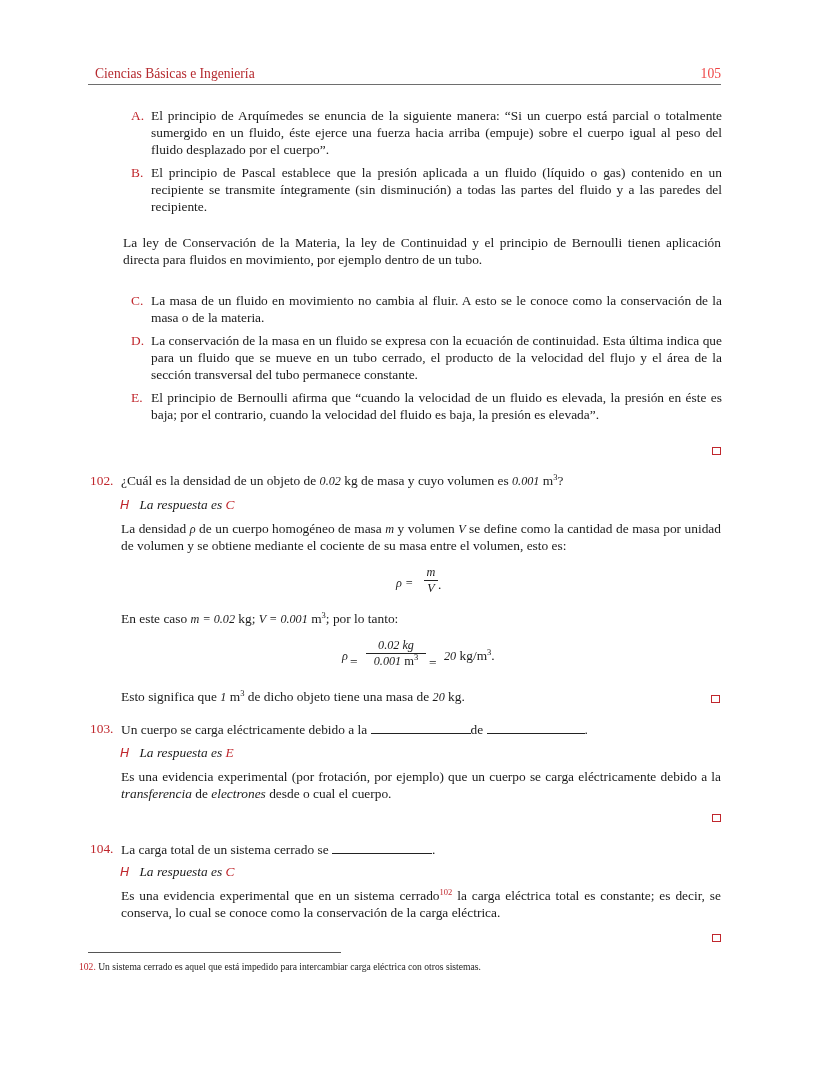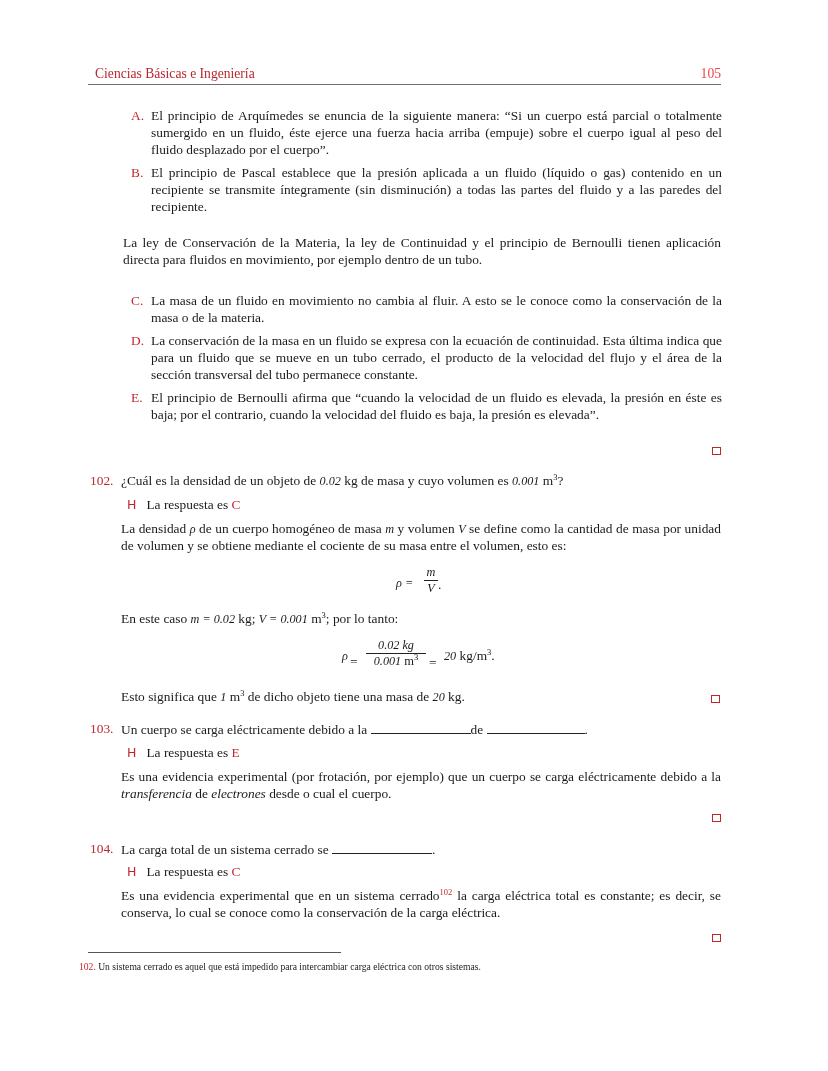--- a/index.html
+++ b/index.html
@@ -23,21 +23,21 @@
     .para { position: absolute; left: 123px; width: 598px; line-height: 16.8px; text-align: justify; }
 
     .qed {
       position: absolute; width: 7px; height: 6px; border: 1px solid #c0272d; background: transparent;
     }
 
     .question { position: absolute; left: 90px; width: 632px; line-height: 16.8px; }
     .question .num { position: absolute; left: 0; top: 0; color: #c0272d; }
     .question .qtxt { margin-left: 31px; display: block; }
 
-    .ans { position: absolute; left: 127px; line-height: 16.8px; }
+    .ans { position: absolute; left: 120px; line-height: 16.8px; font-style: italic; }
     .ans .h { color: #c0272d; font-family: "DejaVu Sans", sans-serif; font-size: 12.5px; margin-right: 10px; }
 
     .body { position: absolute; left: 121px; width: 600px; line-height: 16.8px; text-align: justify; }
 
     .m { font-family: Liberation Serif, serif; font-style: italic; font-size: 12.2px; }
     sup { font-size: 8.5px; vertical-align: 5px; line-height: 0; }
     .blank { display: inline-block; border-bottom: 1px solid #222; height: 12px; vertical-align: baseline; }
 
     .frac { position: absolute; text-align: center; }
     .frac .numr { display: block; padding: 0 2px; }

